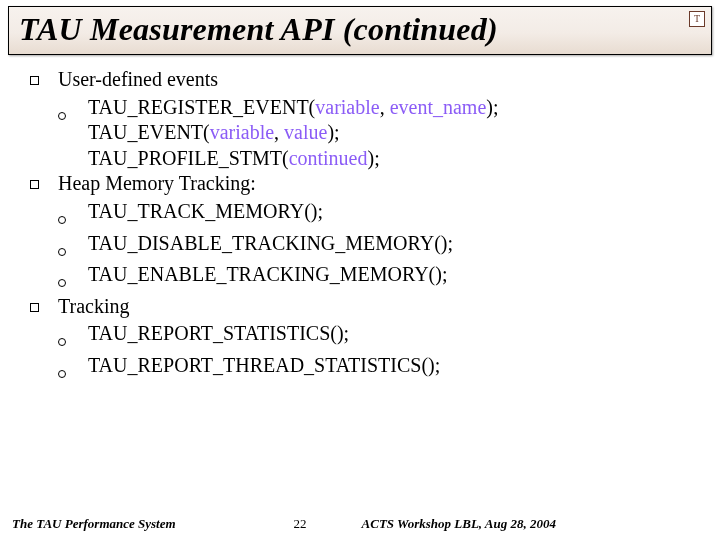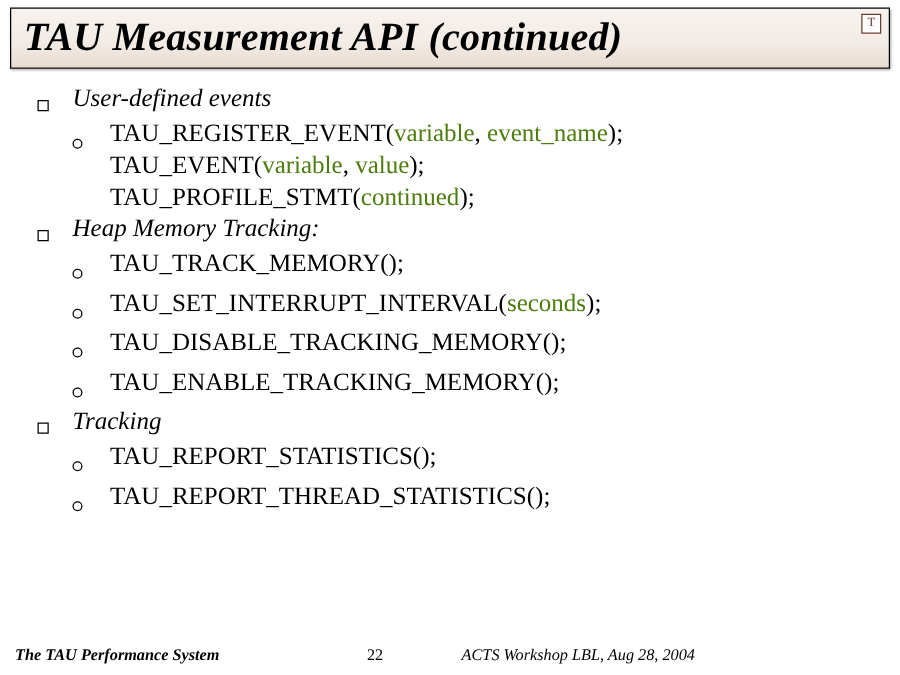--- a/index.html
+++ b/index.html
@@ -41,23 +41,22 @@
     font-family: Georgia, serif;
   }
   .content {
     padding: 12px 30px 0 30px;
     font-size: 20px;
     color: #000;
     line-height: 1.28;
   }
   .lvl1 {
     display: flex;
-    align-items: flex-end;
+    align-items: flex-start;
     margin-bottom: 2px;
-    font-style: italic;
   }
   .lvl1 .bullet {
     width: 28px;
     flex-shrink: 0;
     font-size: 11px;
     padding-top: 7px;
     font-family: Arial, sans-serif;
   }
   .lvl1 .bullet .sq {
     display: inline-block;
@@ -80,21 +79,21 @@
   }
   .lvl2 .bullet .circ {
     display: inline-block;
     width: 8px;
     height: 8px;
     border: 1.5px solid #000;
     border-radius: 50%;
     background: transparent;
   }
   .lvl2 .txt { flex: 1; }
-  .param { color: #4d7c0f; }
+  .param { color: #8b5cf6; }
   .footer {
     position: absolute;
     bottom: 8px;
     left: 0;
     width: 568px;
     padding: 0 12px;
     display: flex;
     justify-content: space-between;
     align-items: baseline;
     font-size: 13px;
@@ -104,21 +103,21 @@
     font-weight: bold;
   }
   .footer .center {
     position: absolute;
     left: 50%;
     transform: translateX(-50%);
     margin-left: 16px;
   }
   .footer .right {
     font-style: italic;
-    font-weight: normal;
+    font-weight: bold;
   }
 </style>
 </head>
 <body>
 
 <div class="title-bar">
   <span class="title-text">TAU Measurement API (continued)</span>
   <div class="logo">T</div>
 </div>
 
@@ -131,24 +130,20 @@
       <span class="bullet"><span class="circ"></span></span>
       <span class="txt"><span>TAU_REGISTER_EVENT(</span><span class="param">variable</span><span>, </span><span class="param">event_name</span><span>);</span><br><span>TAU_EVENT(</span><span class="param">variable</span><span>, </span><span class="param">value</span><span>);</span><br><span>TAU_PROFILE_STMT(</span><span class="param">continued</span><span>);</span></span>
     </div>
     <div class="lvl1">
       <span class="bullet"><span class="sq"></span></span>
       <span class="txt">Heap Memory Tracking:</span>
     </div>
     <div class="lvl2">
       <span class="bullet"><span class="circ"></span></span>
       <span class="txt"><span>TAU_TRACK_MEMORY();</span></span>
-    </div>
-    <div class="lvl2">
-      <span class="bullet"><span class="circ"></span></span>
-      <span class="txt"><span>TAU_SET_INTERRUPT_INTERVAL(</span><span class="param">seconds</span><span>);</span></span>
     </div>
     <div class="lvl2">
       <span class="bullet"><span class="circ"></span></span>
       <span class="txt"><span>TAU_DISABLE_TRACKING_MEMORY();</span></span>
     </div>
     <div class="lvl2">
       <span class="bullet"><span class="circ"></span></span>
       <span class="txt"><span>TAU_ENABLE_TRACKING_MEMORY();</span></span>
     </div>
     <div class="lvl1">

